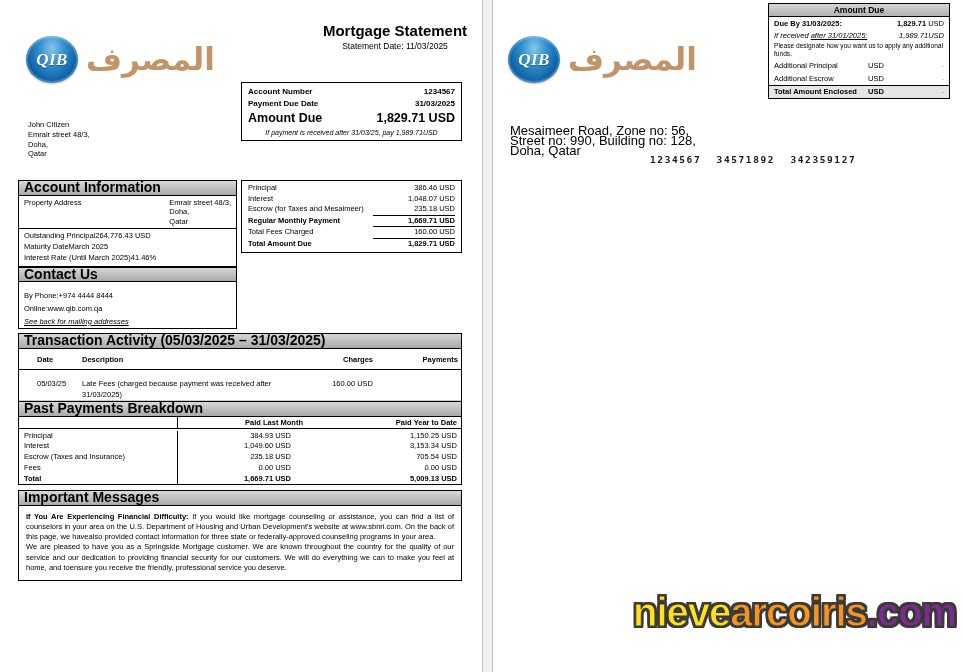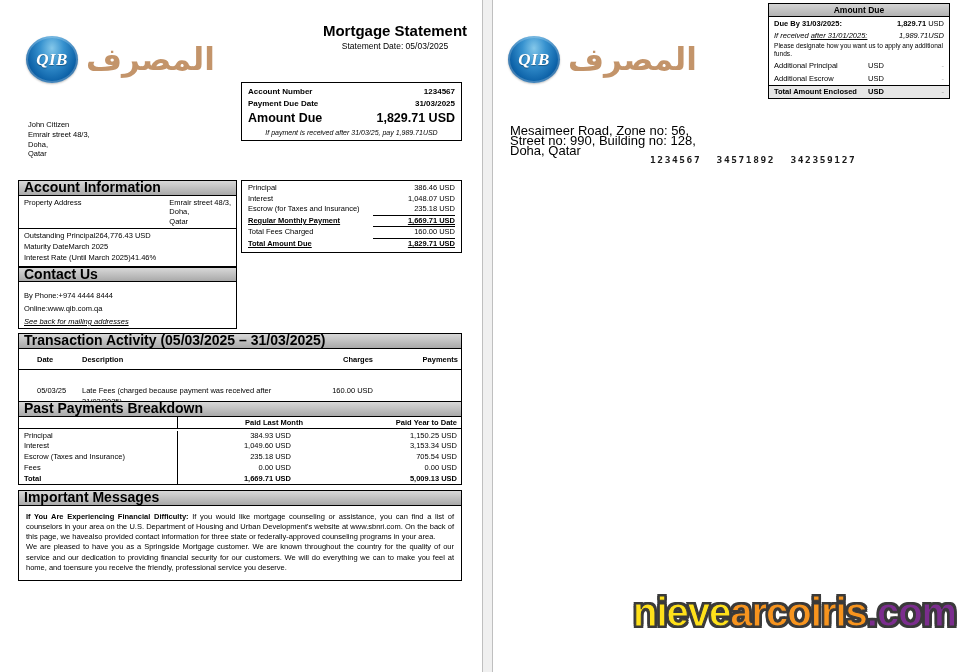--- a/index.html
+++ b/index.html
@@ -55,31 +55,31 @@
   .prepay .l2 { display:flex; justify-content:space-between; }
   .contact-note { font-size:7.5px; font-style:italic; text-decoration:underline;
         padding:1px 5px 2px 5px; }
 
   
   .cpd-box { left:241px; top:180px; width:221px; }
   .cpd-row { display:flex; justify-content:space-between; font-size:7.5px;
         padding:0 6px; line-height:10.6px; }
   .cpd-row .val { width:82px; text-align:right; }
   .cpd-row.u .val { border-bottom:1px solid #000; }
-  .cpd-row.b { font-weight:bold;text-decoration:underline; }
+  .cpd-row.b { font-weight:bold; }
   .cpd-pad { height:2px; }
 
   
   .ta-box { left:18px; top:333px; width:444px; }
   .ta-cols { display:flex; font-size:7.5px; }
   .ta-c-date { width:63px; padding-left:18px; }
   .ta-c-desc { flex:1; }
   .ta-c-chg  { width:70px; text-align:right; }
   .ta-c-pay  { width:88px; text-align:right; padding-right:3px; }
-  .ta-head { font-weight:bold; padding:6px 0 5px 0; border-bottom:1.4px solid #000; margin:0 0 15px 0; }
+  .ta-head { font-weight:bold; padding:6px 0 5px 0; border-bottom:1.4px solid #000; margin:0 0 8px 0; }
   .ta-row  { line-height:11px; }
   .ta-row + .ta-row { border-top:1px solid #cfcfcf; }
   .ta-pad { height:3px; }
 
   
   .ppb-box { left:18px; top:401px; width:444px; }
   .ppb-cols { display:flex; font-size:7.5px; }
   .ppb-c-lbl { width:159px; padding-left:5px; border-right:1.2px solid #000; }
   .ppb-c-lm  { width:133px; text-align:right; padding-right:20px; }
   .ppb-c-ytd { flex:1; text-align:right; padding-right:4px; }
@@ -130,21 +130,21 @@
 
   <div class="logo" style="left:26px; top:36px;">
     <div class="logo-orb">
       <span>QIB</span>
     </div>
     <div class="logo-arabic">المصرف</div>
   </div>
 
   <div class="title-block">
     <div class="doc-title">Mortgage Statement</div>
-    <div class="doc-date">Statement Date: 05/03/2025</div>
+    <div class="doc-date">Statement Date: 11/03/2025</div>
   </div>
 
   <div class="summary-box">
     <div class="srow">
       <span>Account Number</span>
       <span>1234567</span>
     </div>
     <div class="srow">
       <span>Payment Due Date</span>
       <span>31/03/2025</span>
@@ -201,21 +201,21 @@
     <div class="cpd-pad"></div>
     <div class="cpd-row">
       <span>Principal</span>
       <span class="val">386.46 USD</span>
     </div>
     <div class="cpd-row">
       <span>Interest</span>
       <span class="val">1,048.07 USD</span>
     </div>
     <div class="cpd-row u">
-      <span>Escrow (for Taxes and Insurance)</span>
+      <span>Escrow (for Taxes and Mesaimeer)</span>
       <span class="val">235.18 USD</span>
     </div>
     <div class="cpd-row b u">
       <span>Regular Monthly Payment</span>
       <span class="val">1,669.71 USD</span>
     </div>
     <div class="cpd-row u">
       <span>Total Fees Charged</span>
       <span class="val">160.00 USD</span>
     </div>

